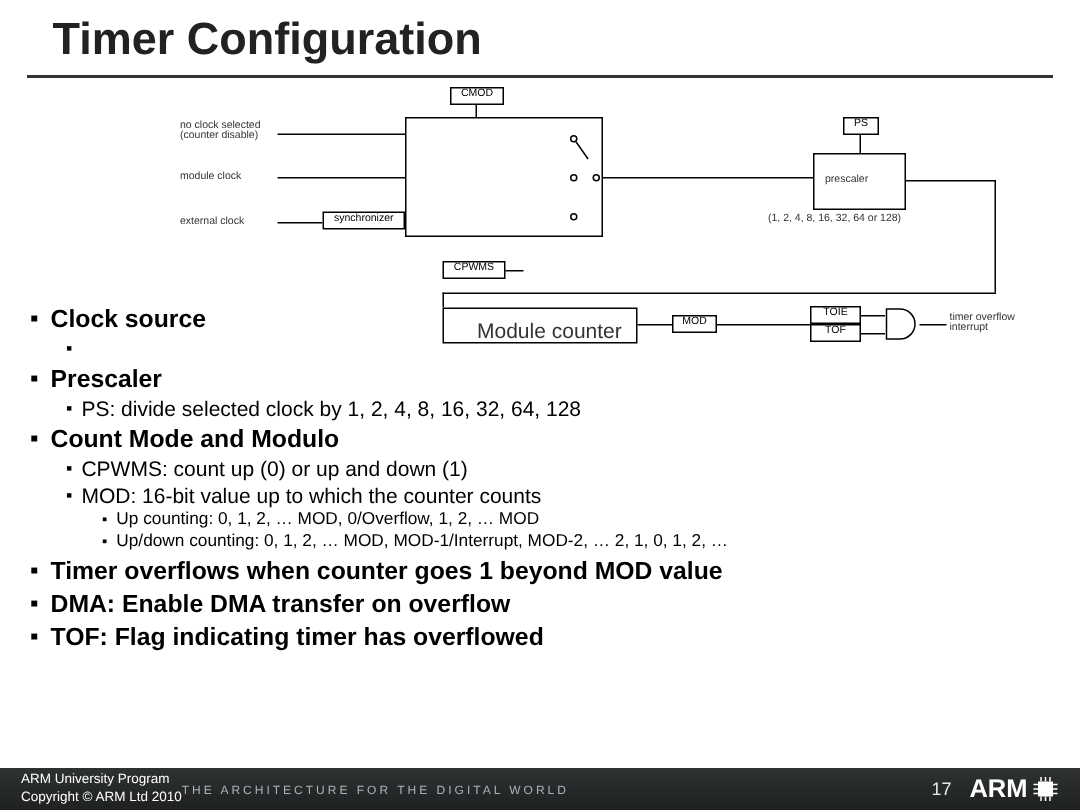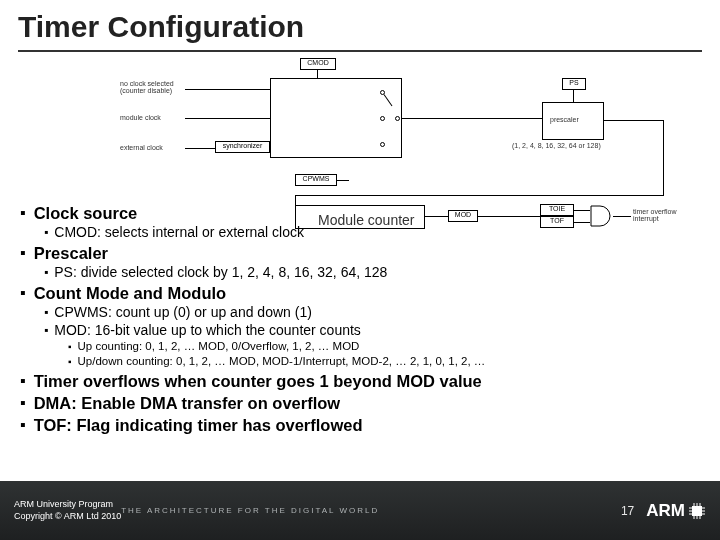--- a/index.html
+++ b/index.html
@@ -8,21 +8,21 @@
     height: 540px;
     font-family: Arial, Helvetica, sans-serif;
     background: #fff;
     position: relative;
     overflow: hidden;
   }
   .title {
     font-size: 30px;
     font-weight: bold;
     color: #222;
-    padding: 10px 18px 6px 18px;
+    padding: 10px 18px 6px 35px;
   }
   .title-underline {
     height: 2px;
     background: #333;
     margin: 0 18px 0 18px;
   }
   .diagram-zone {
     position: relative;
     height: 175px;
     margin: 4px 10px 0 10px;
@@ -54,21 +54,21 @@
   .lvl3 > li > .row > .bul { color: #000; font-size: 10px; margin-right: 6px; line-height: 15px; }
   .lvl3 > li > .row > .txt { font-size: 11.5px; color: #000; line-height: 15px; }
 
   .narrow { max-width: 260px; }
 
   .footer {
     position: absolute;
     bottom: 0;
     left: 0;
     right: 0;
-    height: 59px;
+    height: 28px;
     background: linear-gradient(#2f3233, #1e2021);
     color: #fff;
     display: flex;
     align-items: center;
     padding: 0 14px;
     font-size: 9px;
   }
   .footer .copy { line-height: 1.3; }
   .footer .tag { flex: 1; text-align: left; letter-spacing: 2px; font-size: 8px; color: #aeb2b4; }
   .footer .pagenum { font-size: 12px; margin-right: 12px; color: #e6e6e6; }
@@ -152,21 +152,20 @@
   <ul class="lvl1">
     <li>
       <div class="row">
           <span class="bul">▪</span>
           <span class="txt">Clock source</span>
         </div>
       <ul class="lvl2">
         <li>
             <div class="row">
               <span class="bul">▪</span>
-              <span class="txt narrow">CMOD: selects internal or external clock</span>
             </div>
           </li>
       </ul>
     </li>
     <li>
       <div class="row">
           <span class="bul">▪</span>
           <span class="txt">Prescaler</span>
         </div>
       <ul class="lvl2">

